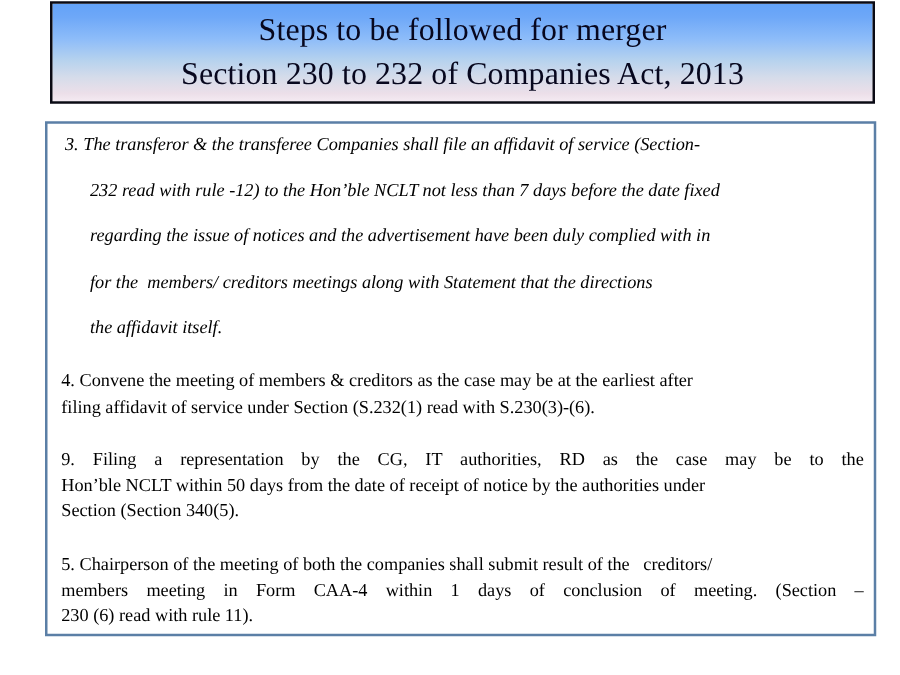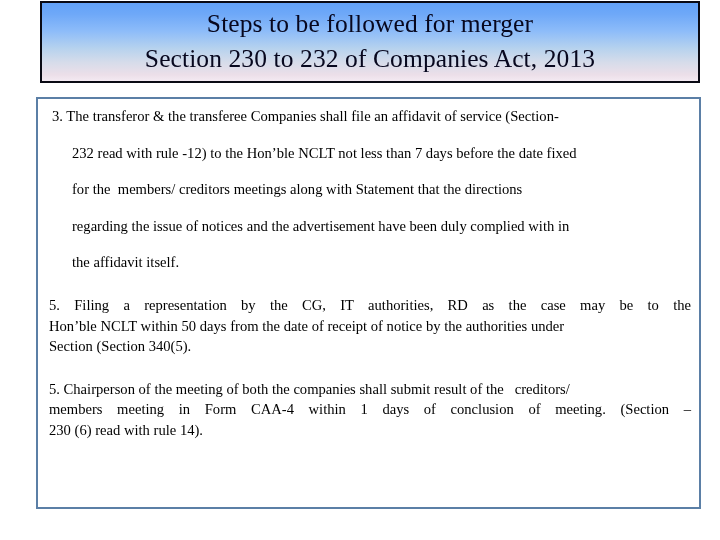--- a/index.html
+++ b/index.html
@@ -74,20 +74,21 @@
     color: #000000;
     font-size: 14.6px;
     line-height: 20.6px;
     margin: 0;
   }
   
   #para-3 {
     padding-left: 8px;
     text-indent: 0;
     margin-bottom: 22px;
+    font-style: italic;
   }
   #para-3 .ln { display: block; }
   #para-3 .ln-hang { padding-left: 20px; margin-top: 16px; }
 
   #para-4 {
     padding-left: 5px;
     margin-bottom: 22px;
   }
   #para-4 .ln { display: block; }
 
@@ -123,32 +124,36 @@
   <div id="title-banner">
     <div class="title-line" id="title-line-1">Steps to be followed for merger</div>
     <div class="title-line" id="title-line-2">Section 230 to 232 of Companies Act, 2013</div>
   </div>
 
   <div id="content-box">
 
     <div class="para" id="para-3">
       <span class="ln nowrap">3. The transferor &amp; the transferee Companies shall file an affidavit of service (Section-</span>
       <span class="ln ln-hang nowrap">232 read with rule -12) to the Hon’ble NCLT not less than 7 days before the date fixed</span>
+      <span class="ln ln-hang nowrap">regarding the issue of notices and the advertisement have been duly complied with in</span>
       <span class="ln ln-hang nowrap">for the  members/ creditors meetings along with Statement that the directions</span>
-      <span class="ln ln-hang nowrap">regarding the issue of notices and the advertisement have been duly complied with in</span>
       <span class="ln ln-hang nowrap">the affidavit itself.</span>
     </div>
 
+    <div class="para" id="para-4">
+      <span class="ln nowrap">4. Convene the meeting of members &amp; creditors as the case may be at the earliest after</span>
+      <span class="ln nowrap">filing affidavit of service under Section (S.232(1) read with S.230(3)-(6).</span>
+    </div>
 
     <div class="para" id="para-5">
-      <span class="ln ln-justify">5. Filing a representation by the CG, IT authorities, RD as the case may be to the</span>
+      <span class="ln ln-justify">9. Filing a representation by the CG, IT authorities, RD as the case may be to the</span>
       <span class="ln nowrap">Hon’ble NCLT within 50 days from the date of receipt of notice by the authorities under</span>
       <span class="ln nowrap">Section (Section 340(5).</span>
     </div>
 
     <div class="para" id="para-6">
       <span class="ln nowrap">5. Chairperson of the meeting of both the companies shall submit result of the   creditors/</span>
       <span class="ln ln-justify">members meeting in Form  CAA-4 within 1 days of conclusion of meeting. (Section –</span>
-      <span class="ln nowrap">230 (6) read with rule 14).</span>
+      <span class="ln nowrap">230 (6) read with rule 11).</span>
     </div>
 
   </div>
 </div>
 
 </body></html>

